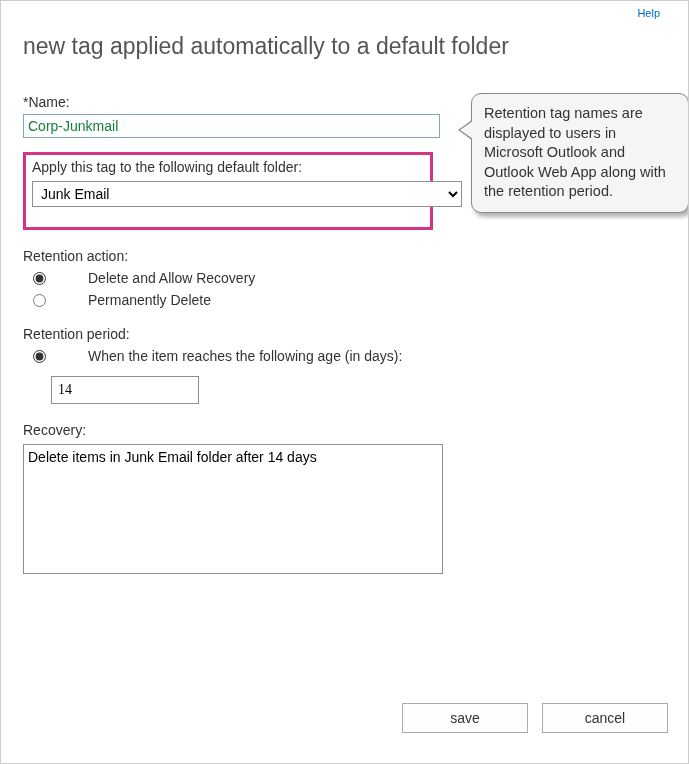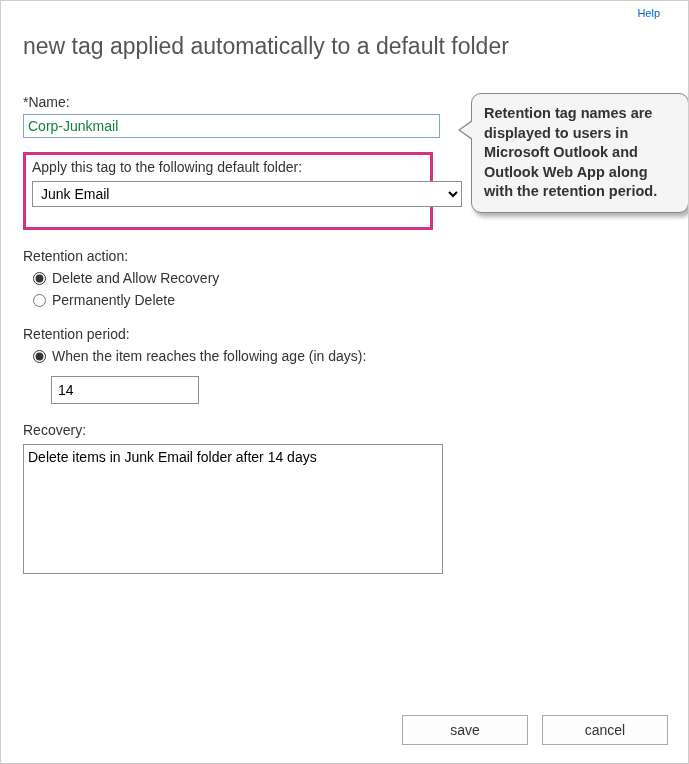--- a/index.html
+++ b/index.html
@@ -81,33 +81,34 @@
   }
   .section .section-label {
     display: block;
     margin-bottom: 6px;
   }
   .radio-row {
     display: flex;
     align-items: center;
     margin-left: 10px;
     margin-bottom: 6px;
+    gap: 36px;
   }
   .radio-row input[type="radio"] {
     margin: 0 6px 0 0;
     accent-color: #333;
   }
   .days-input {
     width: 148px;
     height: 28px;
     border: 1px solid #8f8f8f;
     margin-left: 28px;
     margin-top: 6px;
     padding: 0 6px;
-    font-family: Liberation Sans, sans-serif;
+    font-family: Liberation Serif, serif;
     font-size: 14px;
     box-sizing: border-box;
   }
   .comment-area {
     width: 420px;
     height: 130px;
     border: 1px solid #8f8f8f;
     font-family: Liberation Sans, sans-serif;
     font-size: 14px;
     padding: 4px 4px;
@@ -121,21 +122,20 @@
     left: 470px;
     width: 192px;
     background: #f5f5f5;
     border: 1px solid #888;
     border-radius: 10px;
     padding: 10px 12px 10px 12px;
     font-size: 14.5px;
     line-height: 1.35;
     color: #333;
     box-shadow: 3px 4px 4px rgba(0,0,0,0.3);
-    font-weight: bold;
   }
   .callout::before {
     content: "";
     position: absolute;
     left: -14px;
     top: 26px;
     width: 0;
     height: 0;
     border-top: 10px solid transparent;
     border-bottom: 10px solid transparent;
@@ -148,21 +148,21 @@
     top: 27px;
     width: 0;
     height: 0;
     border-top: 9px solid transparent;
     border-bottom: 9px solid transparent;
     border-right: 13px solid #f5f5f5;
   }
   
   .footer {
     position: absolute;
-    bottom: 18px;
+    bottom: 30px;
     right: 20px;
     display: flex;
     gap: 14px;
   }
   .btn {
     width: 126px;
     height: 30px;
     border: 1px solid #aaa;
     background: #fdfdfd;
     font-family: inherit;

